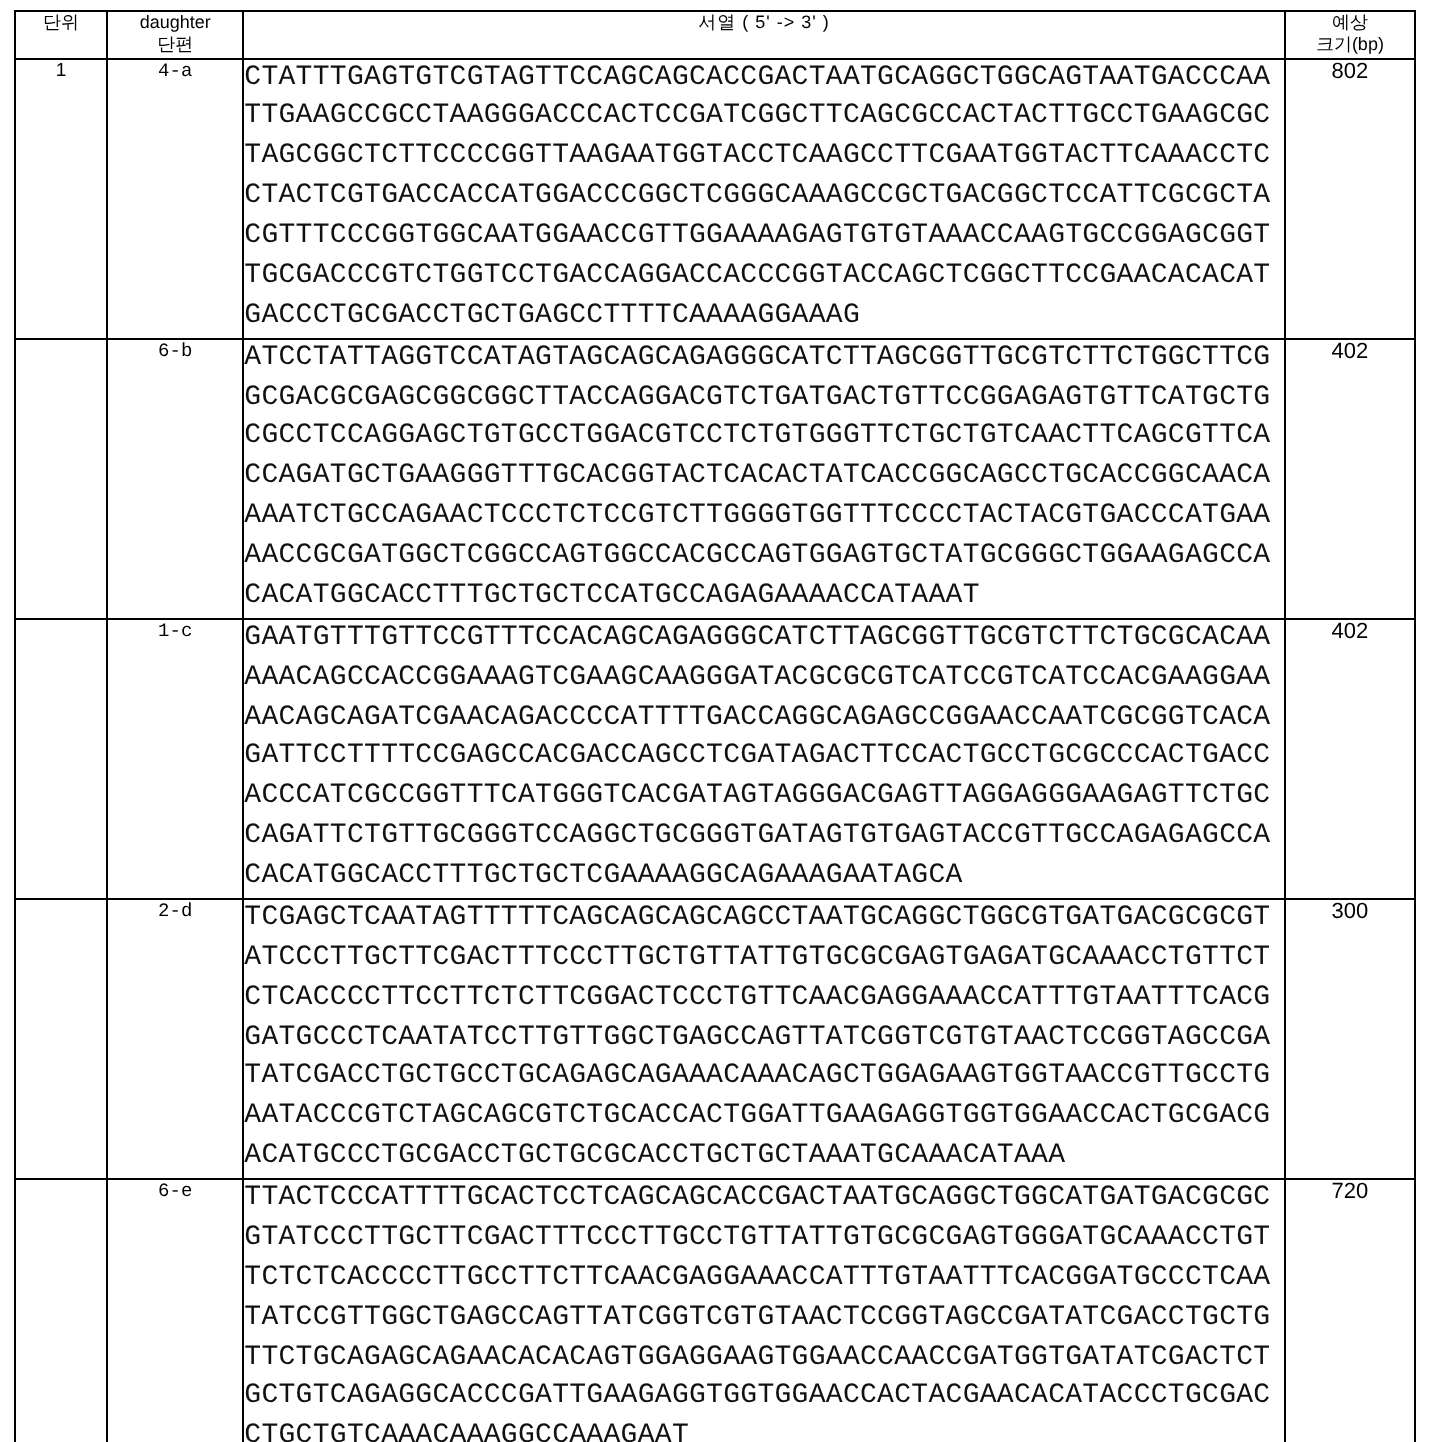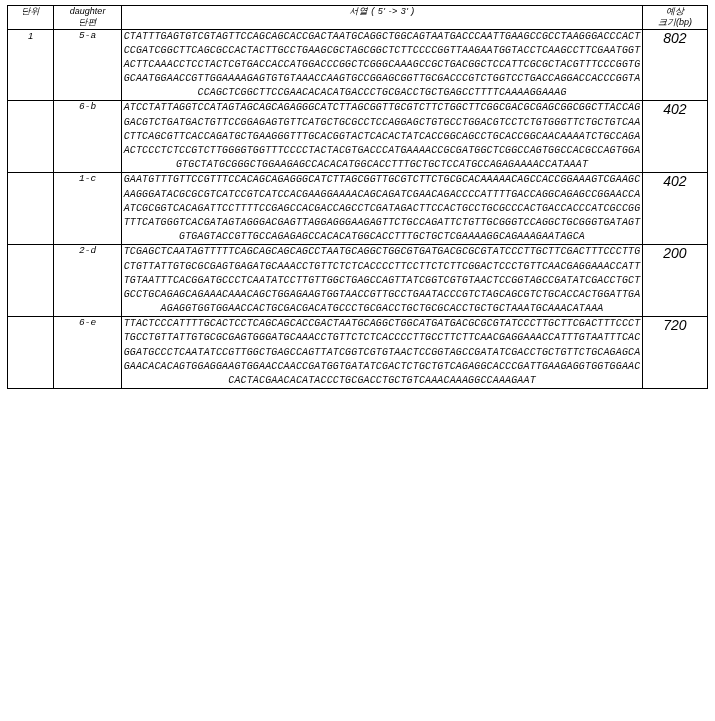--- a/index.html
+++ b/index.html
@@ -13,21 +13,20 @@
     font-family: "Liberation Sans", sans-serif;
     color: #000000;
     overflow: hidden;
   }
   .page {
     position: relative;
     width: 715px;
     height: 721px;
     box-sizing: border-box;
     padding: 5px 6px 6px 7px;
-    font-style: italic;
   }
   table.seq-table {
     width: 701px;
     border-collapse: collapse;
     table-layout: fixed;
     border: 1px solid #000;
   }
   table.seq-table td, table.seq-table th {
     border: 1px solid #000;
     vertical-align: top;
@@ -60,35 +59,35 @@
   td.cell-daughter {
     text-align: center;
     vertical-align: top;
     font-size: 9.5px;
     padding-top: 5px;
     font-family: "Liberation Mono", monospace;
   }
   td.cell-size {
     text-align: center;
     vertical-align: top;
-    font-size: 14px;
+    font-size: 11px;
     padding-top: 5px;
     font-family: "Liberation Sans", sans-serif;
   }
   td.cell-seq {
     padding: 3px 3px 3px 4px;
   }
   .seq-text {
     font-family: "Liberation Mono", monospace;
-    font-size: 10px;
+    font-size: 14px;
     line-height: 1.42;
     letter-spacing: 0.15px;
     word-break: break-all;
     white-space: normal;
-    text-align: center;
+    text-align: left;
     color: #111;
   }
 </style>
 </head>
 <body>
 
 <div class="page">
   <table class="seq-table">
     <colgroup>
       <col class="col-unit">
@@ -106,21 +105,21 @@
         <td class="hdr-seq">서열 ( 5' -&gt; 3' )</td>
         <td class="hdr-size">
           <div>예상</div>
           <div>크기(bp)</div>
         </td>
       </tr>
     </thead>
     <tbody>
       <tr>
         <td class="cell-unit">1</td>
-        <td class="cell-daughter">5-a</td>
+        <td class="cell-daughter">4-a</td>
         <td class="cell-seq">
           <div class="seq-text">CTATTTGAGTGTCGTAGTTCCAGCAGCACCGACTAATGCAGGCTGGCAGTAATGACCCAATTGAAGCCGCCTAAGGGACCCACTCCGATCGGCTTCAGCGCCACTACTTGCCTGAAGCGCTAGCGGCTCTTCCCCGGTTAAGAATGGTACCTCAAGCCTTCGAATGGTACTTCAAACCTCCTACTCGTGACCACCATGGACCCGGCTCGGGCAAAGCCGCTGACGGCTCCATTCGCGCTACGTTTCCCGGTGGCAATGGAACCGTTGGAAAAGAGTGTGTAAACCAAGTGCCGGAGCGGTTGCGACCCGTCTGGTCCTGACCAGGACCACCCGGTACCAGCTCGGCTTCCGAACACACATGACCCTGCGACCTGCTGAGCCTTTTCAAAAGGAAAG</div>
         </td>
         <td class="cell-size">802</td>
       </tr>
       <tr>
         <td class="cell-unit"></td>
         <td class="cell-daughter">6-b</td>
         <td class="cell-seq">
           <div class="seq-text">ATCCTATTAGGTCCATAGTAGCAGCAGAGGGCATCTTAGCGGTTGCGTCTTCTGGCTTCGGCGACGCGAGCGGCGGCTTACCAGGACGTCTGATGACTGTTCCGGAGAGTGTTCATGCTGCGCCTCCAGGAGCTGTGCCTGGACGTCCTCTGTGGGTTCTGCTGTCAACTTCAGCGTTCACCAGATGCTGAAGGGTTTGCACGGTACTCACACTATCACCGGCAGCCTGCACCGGCAACAAAATCTGCCAGAACTCCCTCTCCGTCTTGGGGTGGTTTCCCCTACTACGTGACCCATGAAAACCGCGATGGCTCGGCCAGTGGCCACGCCAGTGGAGTGCTATGCGGGCTGGAAGAGCCACACATGGCACCTTTGCTGCTCCATGCCAGAGAAAACCATAAAT</div>
@@ -134,21 +133,21 @@
           <div class="seq-text">GAATGTTTGTTCCGTTTCCACAGCAGAGGGCATCTTAGCGGTTGCGTCTTCTGCGCACAAAAACAGCCACCGGAAAGTCGAAGCAAGGGATACGCGCGTCATCCGTCATCCACGAAGGAAAACAGCAGATCGAACAGACCCCATTTTGACCAGGCAGAGCCGGAACCAATCGCGGTCACAGATTCCTTTTCCGAGCCACGACCAGCCTCGATAGACTTCCACTGCCTGCGCCCACTGACCACCCATCGCCGGTTTCATGGGTCACGATAGTAGGGACGAGTTAGGAGGGAAGAGTTCTGCCAGATTCTGTTGCGGGTCCAGGCTGCGGGTGATAGTGTGAGTACCGTTGCCAGAGAGCCACACATGGCACCTTTGCTGCTCGAAAAGGCAGAAAGAATAGCA</div>
         </td>
         <td class="cell-size">402</td>
       </tr>
       <tr>
         <td class="cell-unit"></td>
         <td class="cell-daughter">2-d</td>
         <td class="cell-seq">
           <div class="seq-text">TCGAGCTCAATAGTTTTTCAGCAGCAGCAGCCTAATGCAGGCTGGCGTGATGACGCGCGTATCCCTTGCTTCGACTTTCCCTTGCTGTTATTGTGCGCGAGTGAGATGCAAACCTGTTCTCTCACCCCTTCCTTCTCTTCGGACTCCCTGTTCAACGAGGAAACCATTTGTAATTTCACGGATGCCCTCAATATCCTTGTTGGCTGAGCCAGTTATCGGTCGTGTAACTCCGGTAGCCGATATCGACCTGCTGCCTGCAGAGCAGAAACAAACAGCTGGAGAAGTGGTAACCGTTGCCTGAATACCCGTCTAGCAGCGTCTGCACCACTGGATTGAAGAGGTGGTGGAACCACTGCGACGACATGCCCTGCGACCTGCTGCGCACCTGCTGCTAAATGCAAACATAAA</div>
         </td>
-        <td class="cell-size">200</td>
+        <td class="cell-size">300</td>
       </tr>
       <tr>
         <td class="cell-unit"></td>
         <td class="cell-daughter">6-e</td>
         <td class="cell-seq">
           <div class="seq-text">TTACTCCCATTTTGCACTCCTCAGCAGCACCGACTAATGCAGGCTGGCATGATGACGCGCGTATCCCTTGCTTCGACTTTCCCTTGCCTGTTATTGTGCGCGAGTGGGATGCAAACCTGTTCTCTCACCCCTTGCCTTCTTCAACGAGGAAACCATTTGTAATTTCACGGATGCCCTCAATATCCGTTGGCTGAGCCAGTTATCGGTCGTGTAACTCCGGTAGCCGATATCGACCTGCTGTTCTGCAGAGCAGAACACACAGTGGAGGAAGTGGAACCAACCGATGGTGATATCGACTCTGCTGTCAGAGGCACCCGATTGAAGAGGTGGTGGAACCACTACGAACACATACCCTGCGACCTGCTGTCAAACAAAGGCCAAAGAAT</div>
         </td>
         <td class="cell-size">720</td>
       </tr>
     </tbody>

